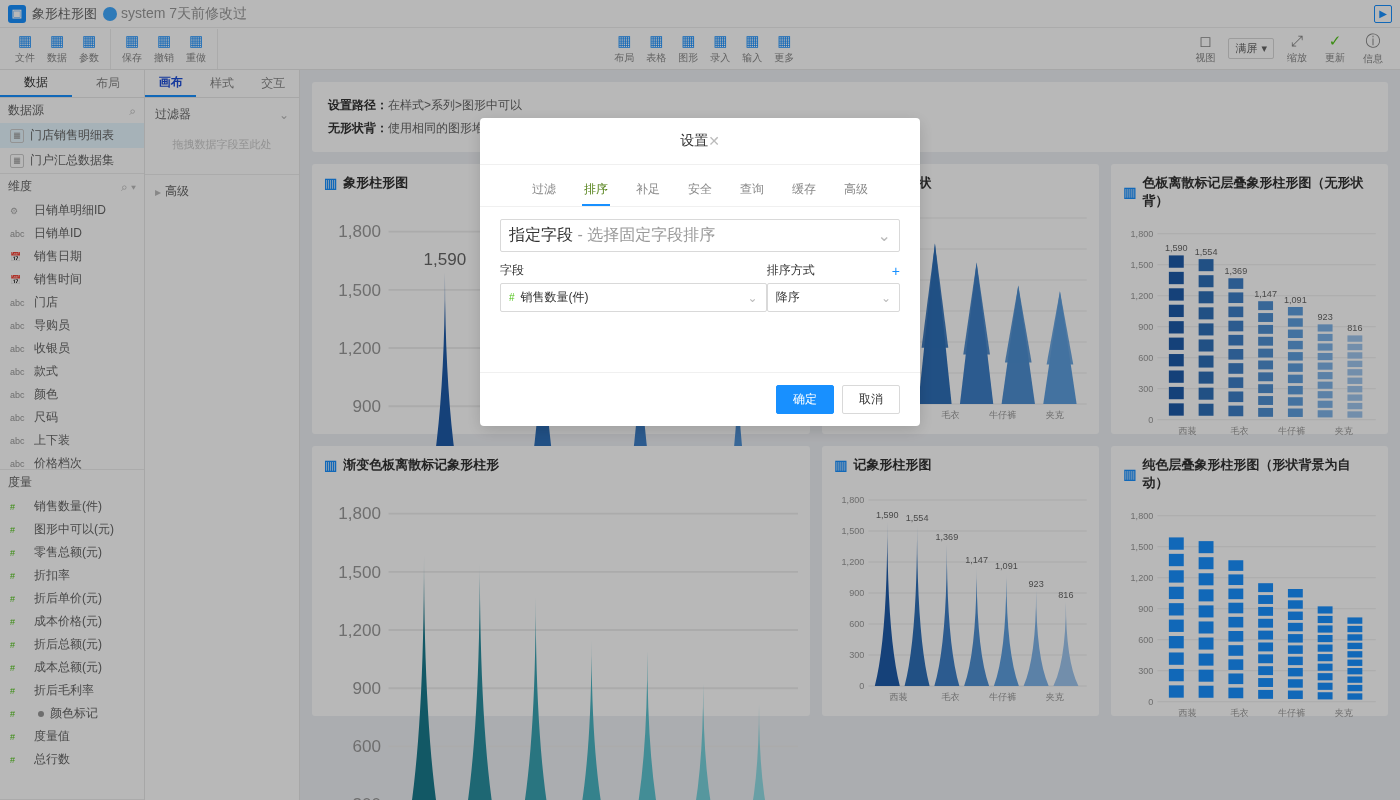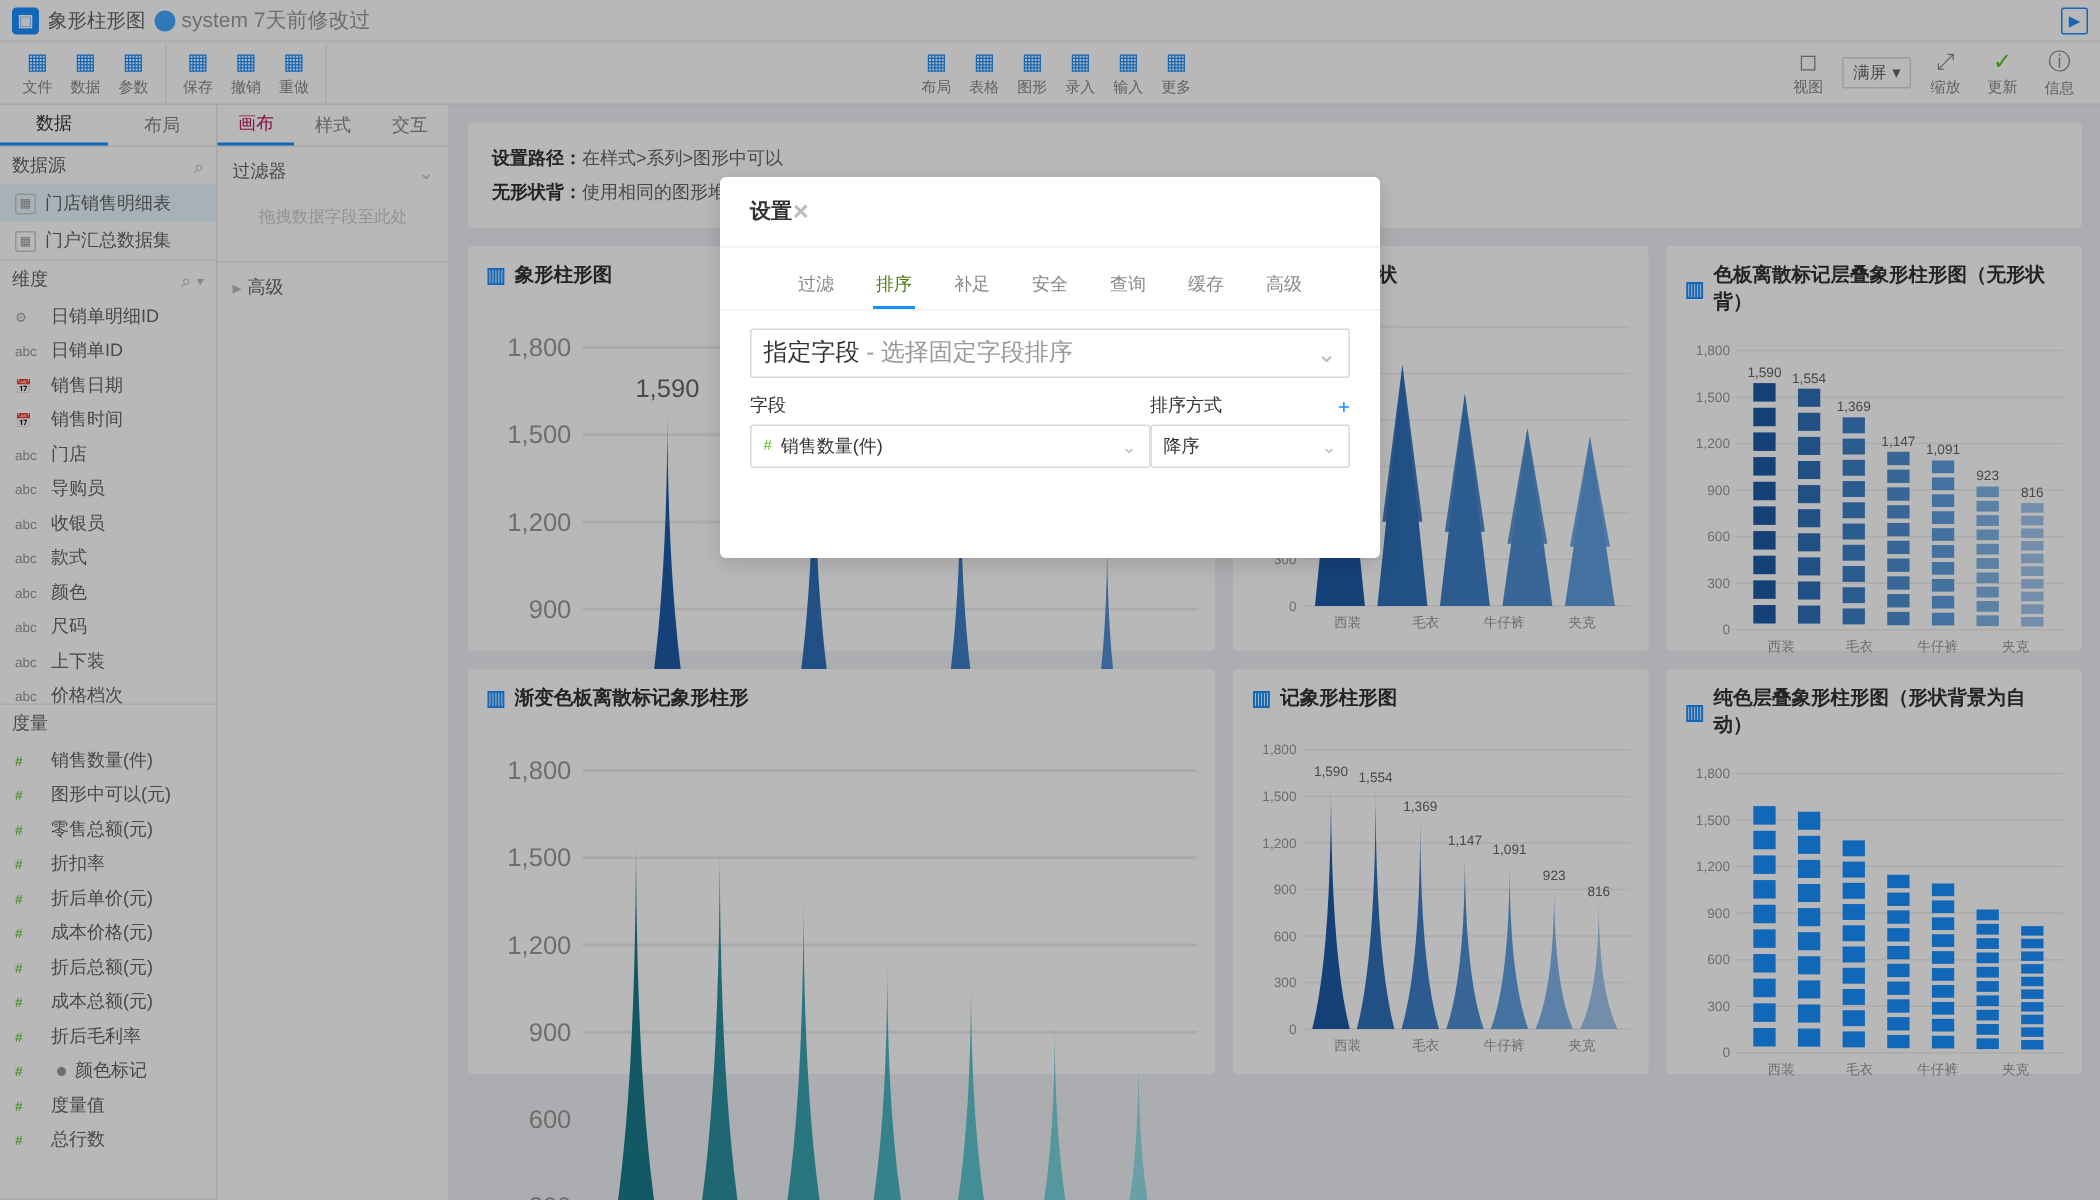--- a/index.html
+++ b/index.html
@@ -36,21 +36,21 @@
 .field-list{max-height:270px;overflow:auto}
 .field-item{padding:3px 10px;display:flex;align-items:center;gap:6px;font-size:12px;color:#666;cursor:pointer}
 .field-item .ftype{font-size:9px;color:#999;width:18px}
 .ftype.num{color:#52c41a}
 .ftype.id{color:#aaa}
 .field-item.measure .dot{width:6px;height:6px;border-radius:50%;background:#999;margin-left:4px}
 
 .midpanel{width:155px;border-right:1px solid #e8e8e8}
 .midtabs{display:flex;height:28px;border-bottom:1px solid #e8e8e8}
 .midtab{flex:1;display:flex;align-items:center;justify-content:center;font-size:12px;color:#888;cursor:pointer}
-.midtab.active{color:#be185d;border-bottom:2px solid #1890ff;font-weight:400}
+.midtab.active{color:#1d4ed8;border-bottom:2px solid #1890ff;font-weight:700}
 .mid-section{padding:8px 10px;border-bottom:1px solid #eee}
 .mid-section-head{display:flex;justify-content:space-between;align-items:center;font-size:12px;color:#666}
 .placeholder-text{color:#ccc;font-size:11px;text-align:center;padding:14px 0}
 .adv-row{padding:8px 10px;font-size:12px;color:#666;display:flex;align-items:center;gap:4px;cursor:pointer}
 
 .canvas{flex:1;background:#eef0f4;padding:12px;overflow:auto}
 .descbox{background:#fff;border-radius:3px;padding:12px 16px;margin-bottom:12px;font-size:12px;color:#666;line-height:1.9}
 .descbox b{color:#333}
 .chart-grid{display:grid;grid-template-columns:repeat(4,1fr);gap:12px}
 .chart-grid.row2{grid-template-columns:repeat(4,1fr);margin-top:12px}
@@ -58,21 +58,21 @@
 .chart-title{display:flex;align-items:center;gap:6px;font-size:13px;font-weight:600;color:#333;margin-bottom:4px}
 .chart-ico{color:#1890ff;font-size:14px}
 .chart-body{flex:1;position:relative}
 svg{width:100%;height:100%}
 .axis-text{font-size:9px;fill:#999}
 .val-label{font-size:9px;fill:#666}
 .gridline{stroke:#eee;stroke-width:1}
 
 .overlay{position:absolute;inset:0;background:rgba(0,0,0,.28);z-index:100;display:flex;align-items:flex-start;justify-content:center}
 .modal{background:#fff;width:440px;border-radius:4px;margin-top:118px;box-shadow:0 4px 16px rgba(0,0,0,.15);display:flex;flex-direction:column}
-.modal-head{padding:14px 20px;border-bottom:1px solid #f0f0f0;display:flex;justify-content:flex-start;align-items:center;font-size:14px;font-weight:700}
+.modal-head{padding:14px 20px;border-bottom:1px solid #f0f0f0;display:flex;justify-content:center;align-items:center;font-size:14px;font-weight:400}
 .modal-close{color:#bbb;cursor:pointer;font-size:14px}
 .modal-tabs{display:flex;justify-content:center;gap:24px;padding:10px 0 0;border-bottom:1px solid #f0f0f0}
 .modal-tab{padding:6px 2px;font-size:12px;color:#888;cursor:pointer;border-bottom:2px solid transparent}
 .modal-tab.active{color:#4d7c0f;border-bottom-color:#1890ff}
 .modal-body{padding:12px 20px 60px}
 .m-select{width:100%;border:1px solid #d9d9d9;border-radius:2px;padding:5px 8px;font-size:16px;color:#999;display:flex;justify-content:space-between;align-items:center;margin-bottom:10px;cursor:pointer}
 .m-col{flex:1}
 .m-label{font-size:12px;color:#333;margin-bottom:4px;display:flex;justify-content:space-between;align-items:center}
 .m-label .plus{color:#1890ff;cursor:pointer;font-size:14px}
 .m-field-select{border:1px solid #d9d9d9;border-radius:2px;padding:5px 8px;font-size:12px;display:flex;align-items:center;gap:6px;cursor:pointer}
@@ -721,14 +721,18 @@
               <span>排序方式</span>
               <span class="plus">+</span>
             </div>
           <div class="m-field-select">
             <span>降序</span>
               <span class="caret">⌄</span>
           </div>
         </div>
       </div>
     </div>
+    <div class="modal-footer">
+      <div class="btn primary">确定</div>
+      <div class="btn">取消</div>
+    </div>
   </div>
 </div>
 
 </body></html>

